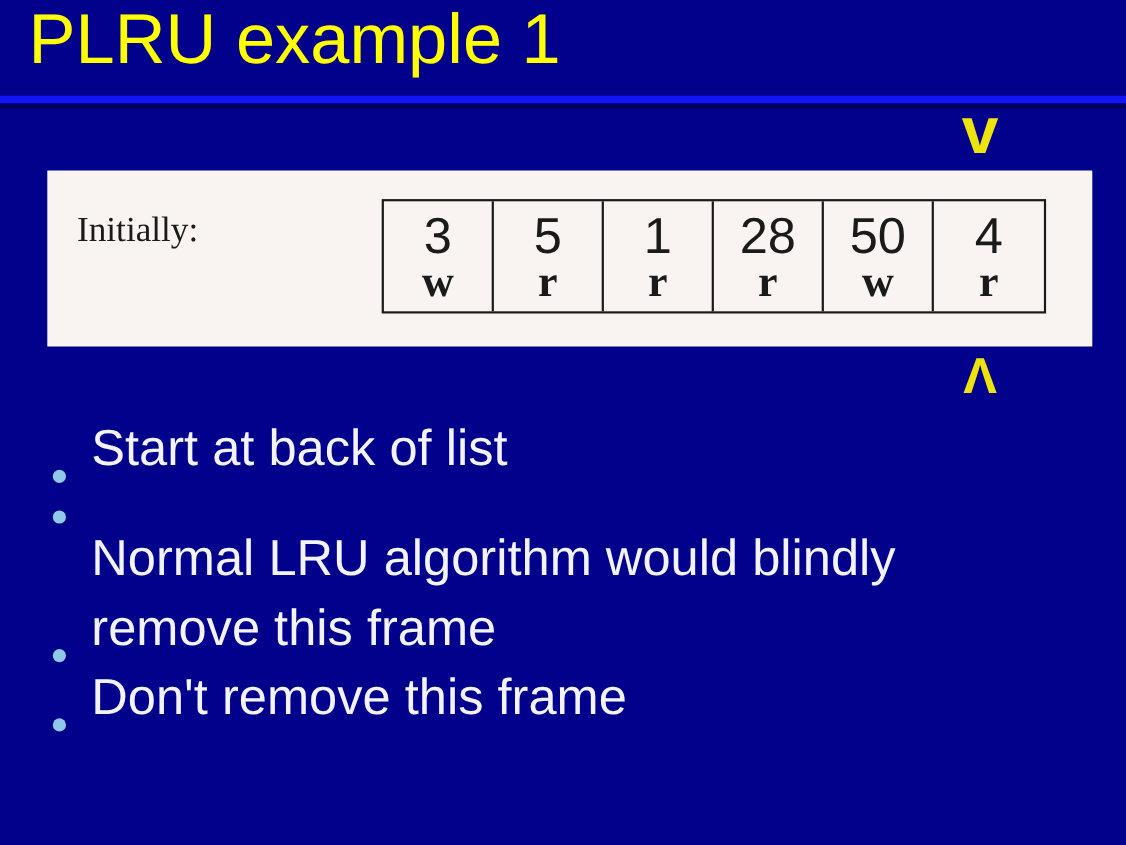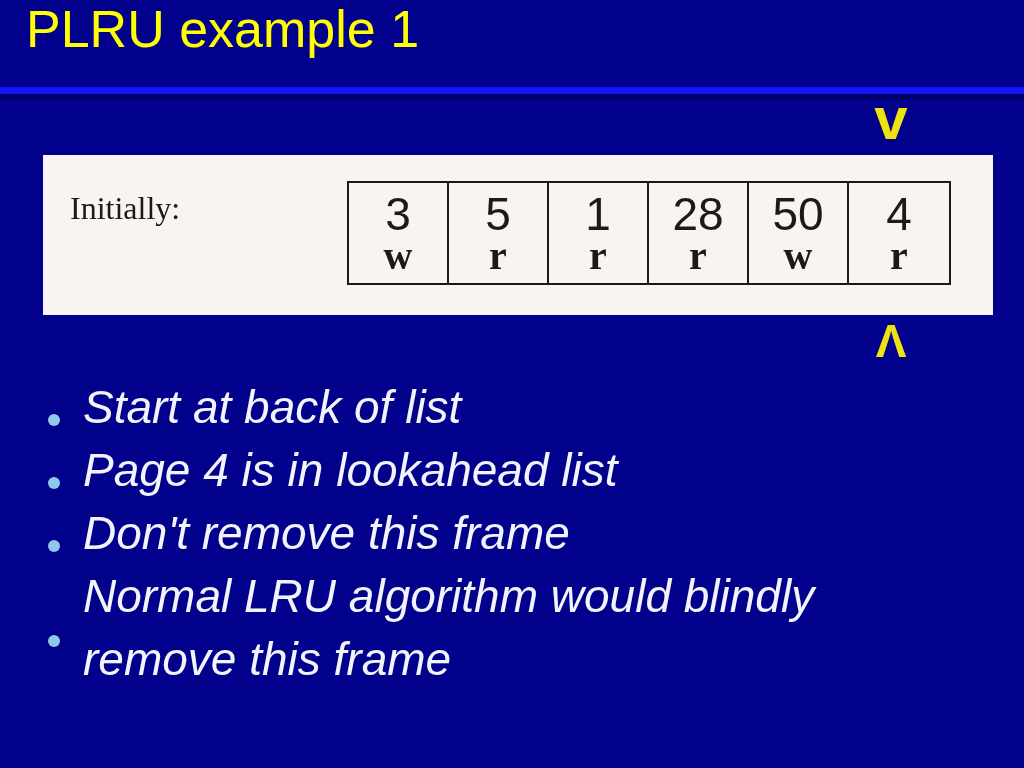--- a/index.html
+++ b/index.html
@@ -16,21 +16,21 @@
   * { margin:0; padding:0; box-sizing:border-box; }
   html,body { width:1024px; height:768px; overflow:hidden; }
   body {
     position:relative;
     background: var(--bg);
     font-family: "Liberation Sans", sans-serif;
   }
   .slide-title {
     position:absolute;
     left:26px; top:2px;
-    font-size:52px;
+    font-size:64px;
     font-weight:400;
     letter-spacing:0px;
     color: var(--title_yellow);
     white-space:nowrap;
     line-height:1.05;
   }
   .title-rule {
     position:absolute;
     left:0; top:87px;
     width:1024px; height:7px;
@@ -105,22 +105,21 @@
     color: var(--ink);
   }
   .bullet-list {
     position:absolute;
     left:44px; top:376px;
     width:884px;
     list-style:none;
   }
   .bullet-item {
     display:flex;
-    align-items:center;
-    font-style:italic;
+    align-items:flex-end;
   }
   .bullet-dot {
     flex-shrink:0;
     width:12px; height:12px;
     margin:25px 0 0 4px;
     border-radius:50%;
     background: var(--bullet_dot);
   }
   .bullet-text {
     margin-left:23px;
@@ -176,25 +175,24 @@
 <div class="pointer-marker pointer-bottom">Λ</div>
 
 <ul class="bullet-list">
   <li class="bullet-item">
     <span class="bullet-dot"></span>
     <span class="bullet-text">Start at back of list</span>
   </li>
 
   <li class="bullet-item">
     <span class="bullet-dot"></span>
-    <span class="bullet-text">Page 4 is in lookahead list</span>
+  </li>
+
+  <li class="bullet-item">
+    <span class="bullet-dot"></span>
+    <span class="bullet-text">Normal LRU algorithm would blindly remove this frame</span>
   </li>
 
   <li class="bullet-item">
     <span class="bullet-dot"></span>
     <span class="bullet-text">Don't remove this frame</span>
   </li>
-
-  <li class="bullet-item">
-    <span class="bullet-dot"></span>
-    <span class="bullet-text">Normal LRU algorithm would blindly remove this frame</span>
-  </li>
 </ul>
 
 </body></html>

